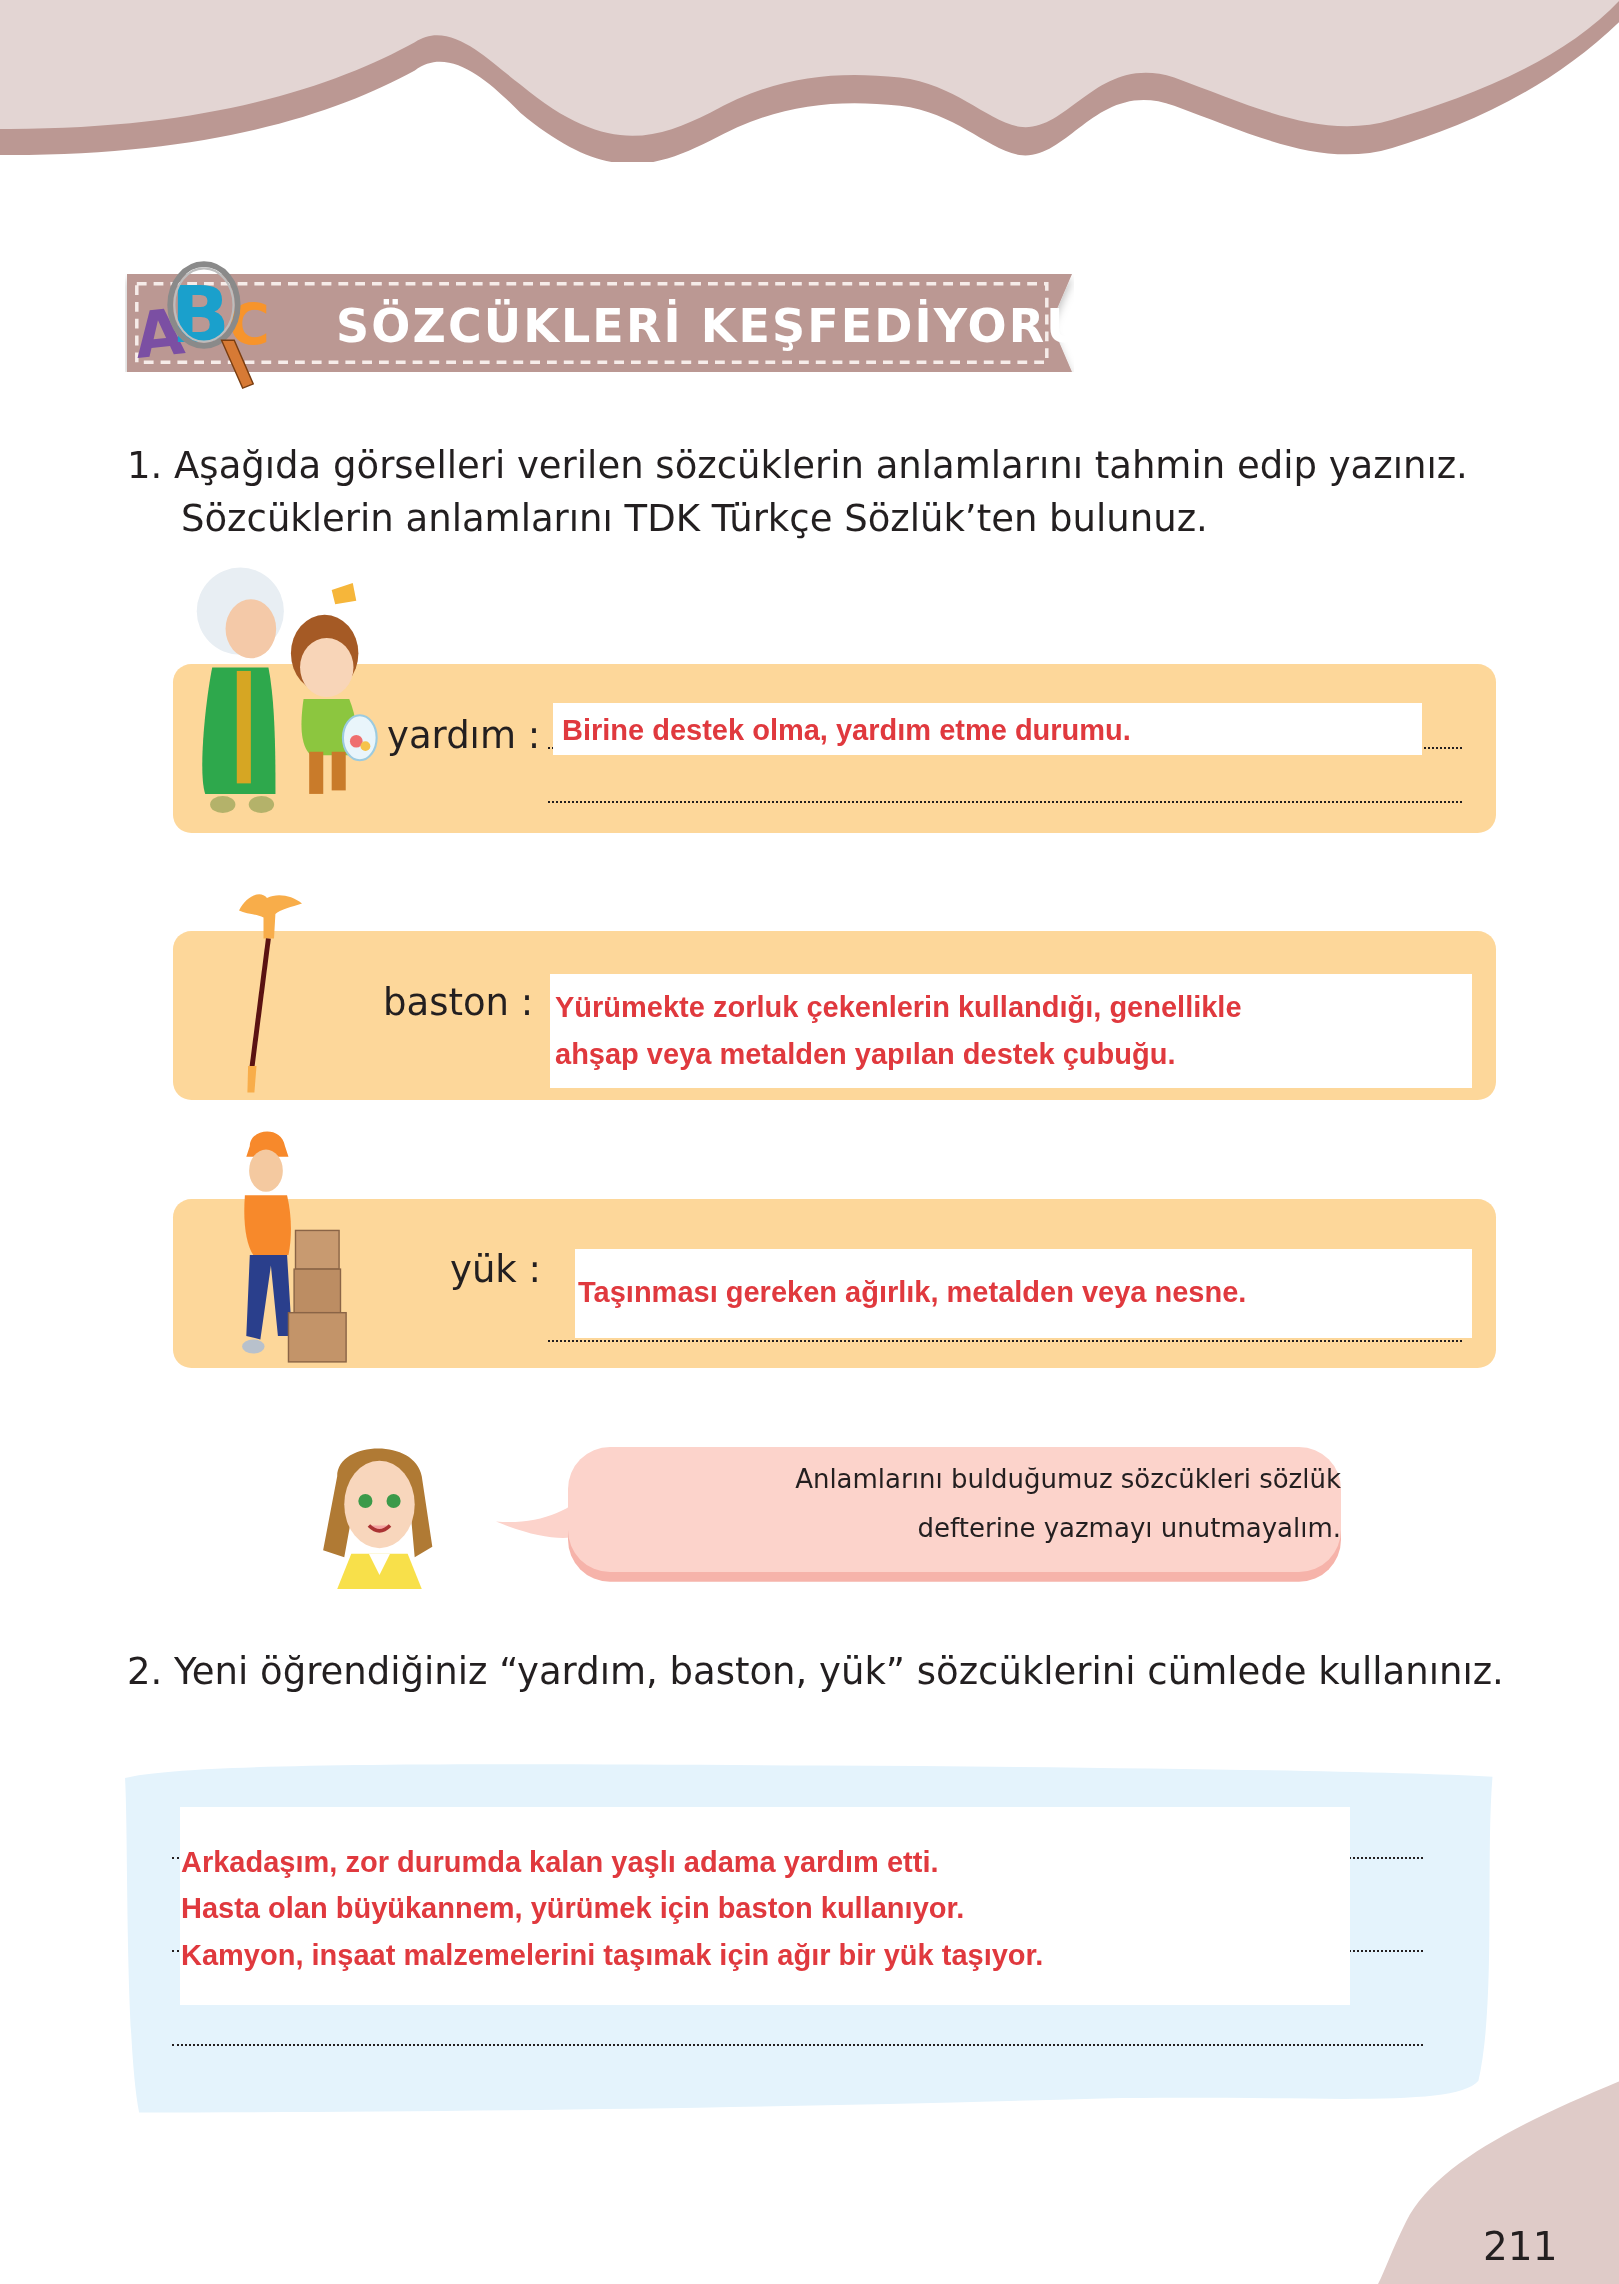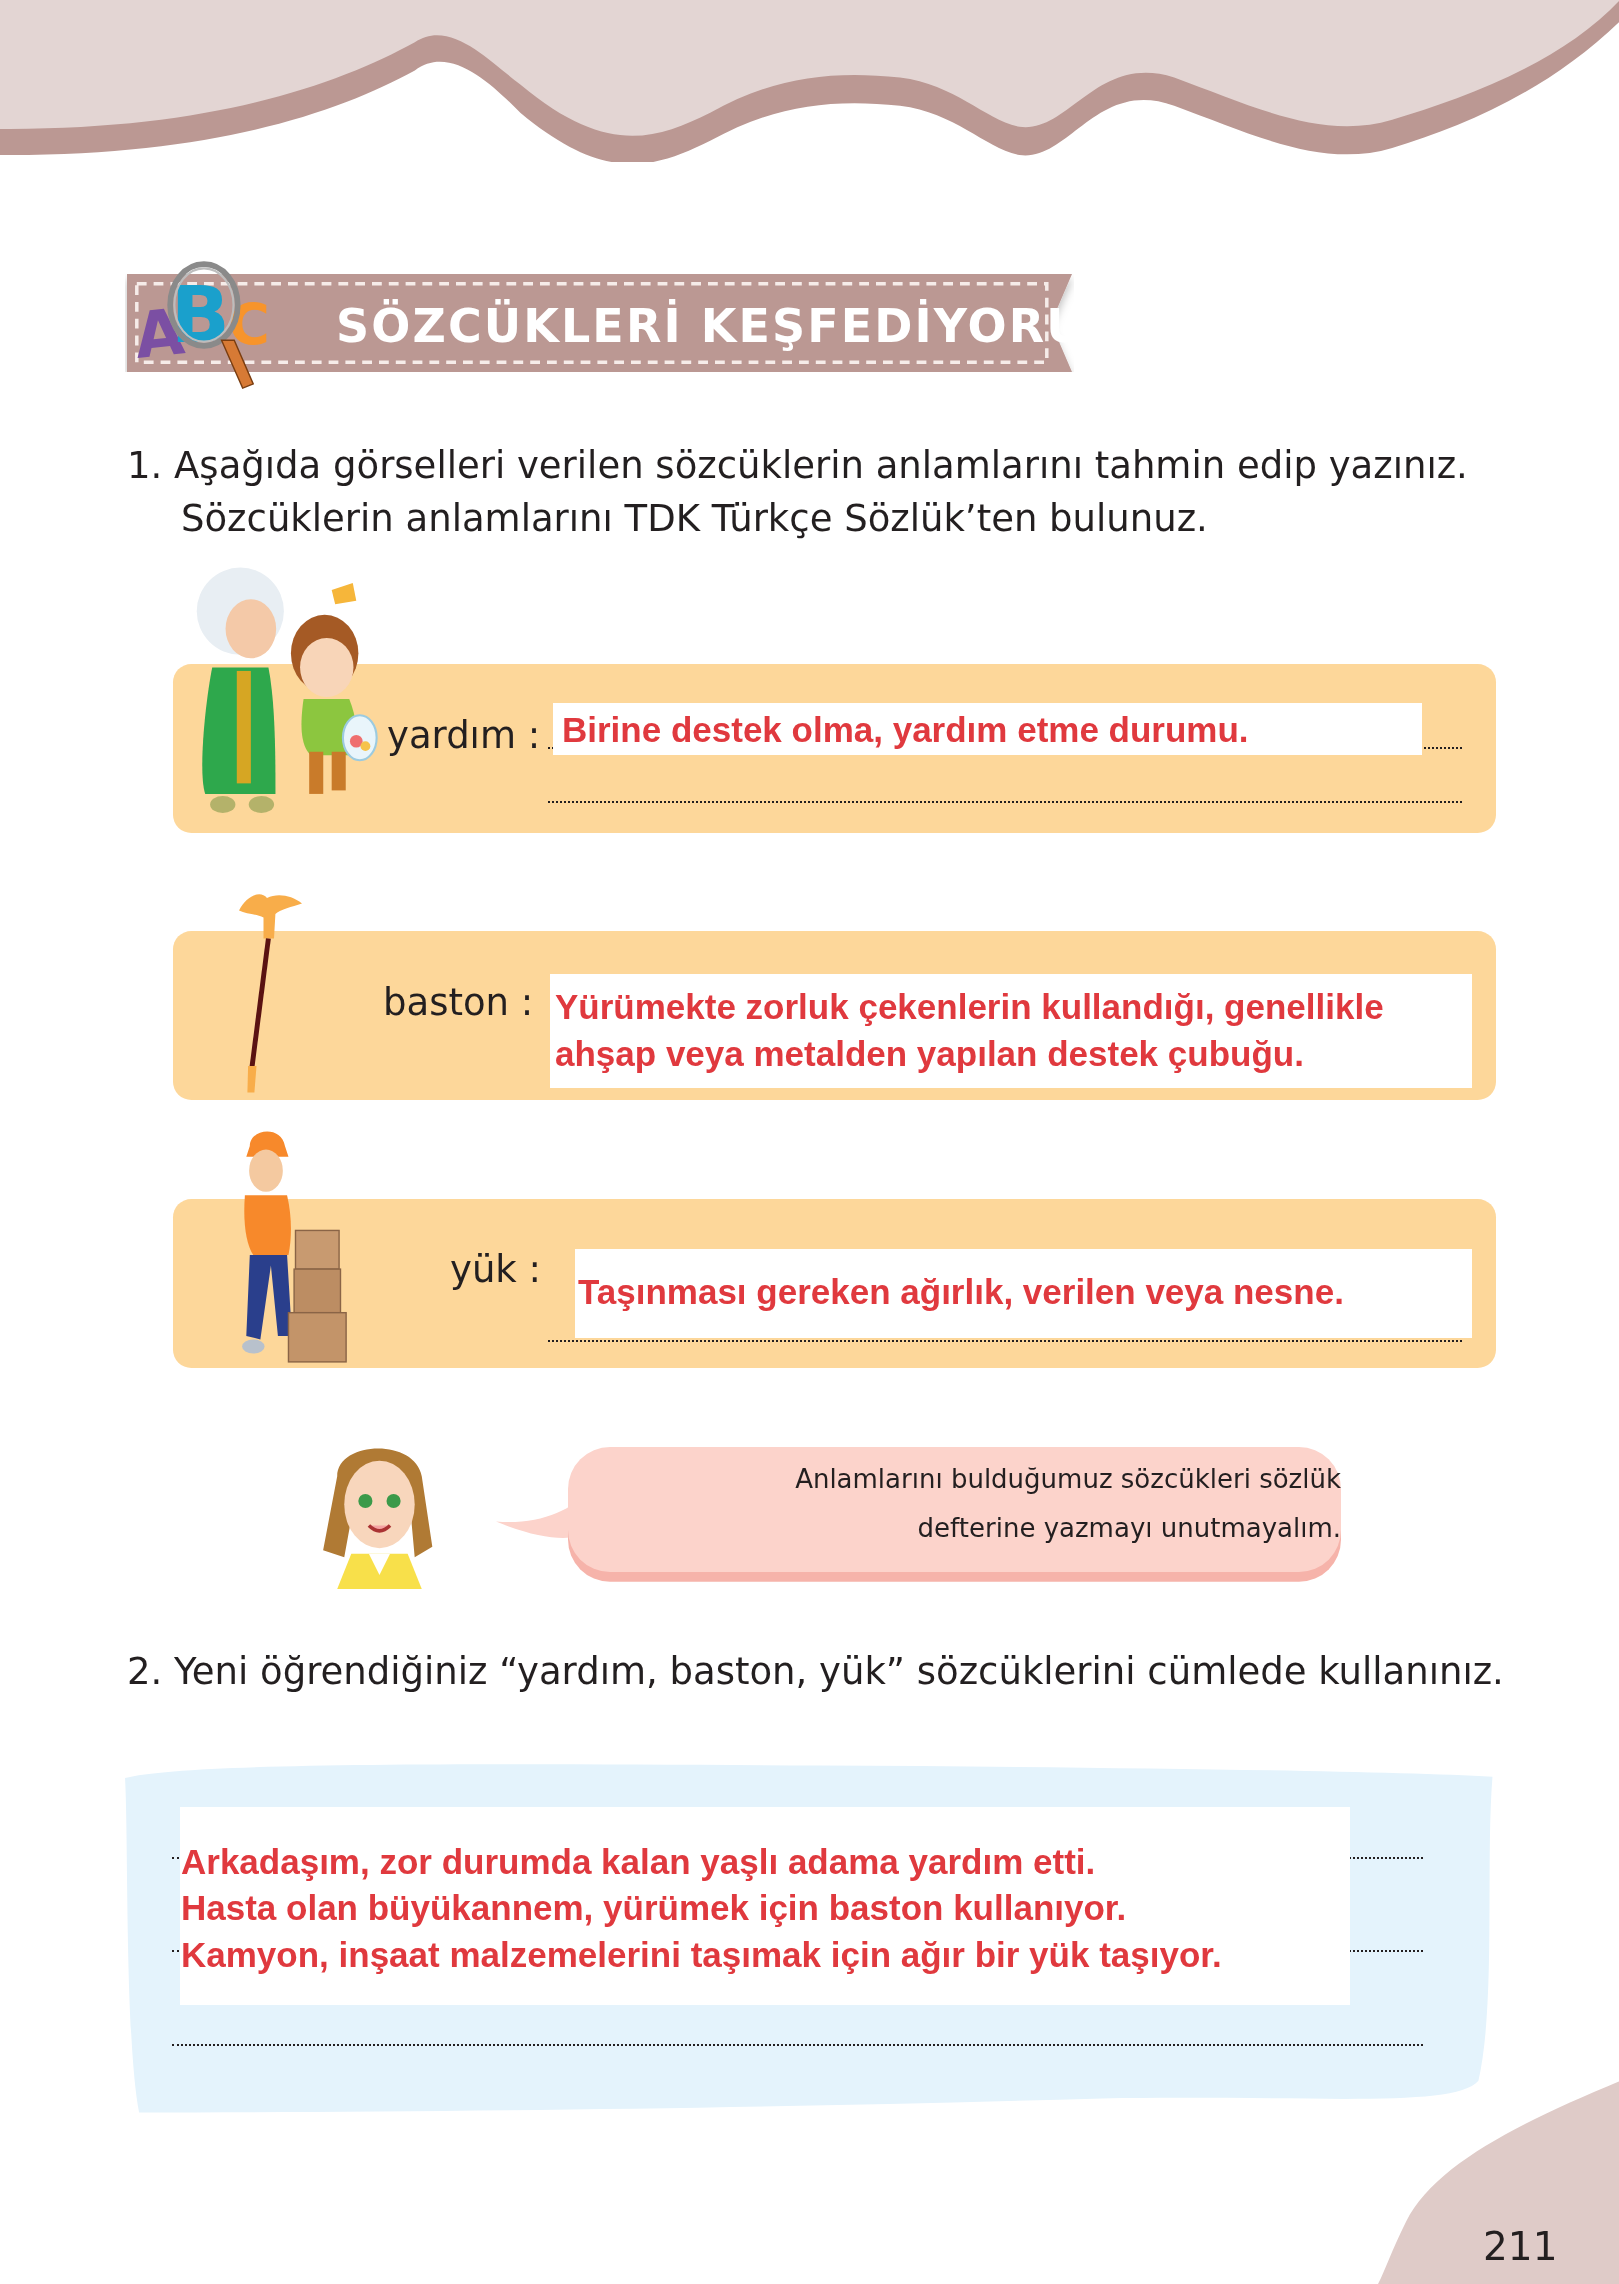--- a/index.html
+++ b/index.html
@@ -28,21 +28,21 @@
     
     .card { position: absolute; left: 173px; width: 1323px; background: #fdd79a; border-radius: 18.3px; }
     .card-1 { top: 664px; height: 169px; }
     .card-2 { top: 931px; height: 169px; }
     .card-3 { top: 1199px; height: 169px; }
 
     .term { position: absolute; font-size: 37px; color: #231f20; font-weight: 400; }
     .dots { position: absolute; height: 0; border-bottom: 2.1px dotted #231f20; }
 
     .answer-box { position: absolute; background: #ffffff; }
-    .answer-text { position: absolute; font-family: "Liberation Sans", sans-serif; font-weight: bold; color: #e0393e; font-size: 35px; line-height: 46px; white-space: nowrap; }
+    .answer-text { position: absolute; font-family: "Liberation Sans", sans-serif; font-weight: bold; color: #e0393e; font-size: 29px; line-height: 46px; white-space: nowrap; }
 
     
     .bubble { position: absolute; left: 568px; top: 1447px; width: 773px; height: 125px; background: #fcd3cb; border-radius: 42px; box-shadow: 0 9.8px 0 #f6b3aa; }
     .bubble-tail { position: absolute; left: 496px; top: 1483px; width: 91px; height: 63px; }
     .bubble-text { position: absolute; left: 568px; top: 1455px; width: 773px; text-align: right; font-size: 26px; line-height: 49px; color: #231f20; }
 
     
     .blue-area { position: absolute; left: 118px; top: 1757px; width: 1378px; height: 359px; }
 
     
@@ -123,21 +123,21 @@
   <path d="M18,100 C15,140 20,170 30,185 L80,185 C85,160 85,130 78,100 Z" fill="#f7892b"></path>
   <path d="M25,185 L20,300 L40,305 L55,200 L65,300 L85,300 L78,185 Z" fill="#2a3f8c"></path>
   <ellipse cx="30" cy="315" rx="16" ry="10" fill="#b8c1cc"></ellipse>
   <rect x="90" y="150" width="62" height="55" fill="#c89a70" stroke="#8a6446" stroke-width="2"></rect>
   <rect x="88" y="205" width="66" height="62" fill="#bc8d63" stroke="#8a6446" stroke-width="2"></rect>
   <rect x="80" y="267" width="82" height="70" fill="#c39469" stroke="#8a6446" stroke-width="2"></rect>
 </svg>
 <div class="term" style="left:450px; top:1248px;">yük :</div>
 <div class="dots" style="left:548px; top:1340px; width:914px;"></div>
 <div class="answer-box" style="left:575px; top:1249px; width:897px; height:89px;"></div>
-<div class="answer-text" style="left:578px; top:1269px;">Taşınması gereken ağırlık, verilen veya nesne.</div>
+<div class="answer-text" style="left:578px; top:1269px;">Taşınması gereken ağırlık, metalden veya nesne.</div>
 
 <svg class="illus" style="left:309px; top:1434px; width:148px; height:155px;" viewBox="0 0 210 220">
   <path d="M40,60 C40,10 150,5 160,60 L175,160 L150,175 L145,120 L60,120 L50,175 L20,165 Z" fill="#b07a34"></path>
   <ellipse cx="100" cy="100" rx="50" ry="62" fill="#f8d6bc"></ellipse>
   <circle cx="80" cy="95" r="10" fill="#3b9a4a"></circle>
   <circle cx="120" cy="95" r="10" fill="#3b9a4a"></circle>
   <path d="M85,130 Q100,145 115,130" stroke="#a33" stroke-width="5" fill="#f4a3a3"></path>
   <path d="M40,220 L60,170 L140,170 L160,220 Z" fill="#f8e04a"></path>
   <path d="M85,170 L100,200 L115,170 Z" fill="#ffffff"></path>
 </svg>

